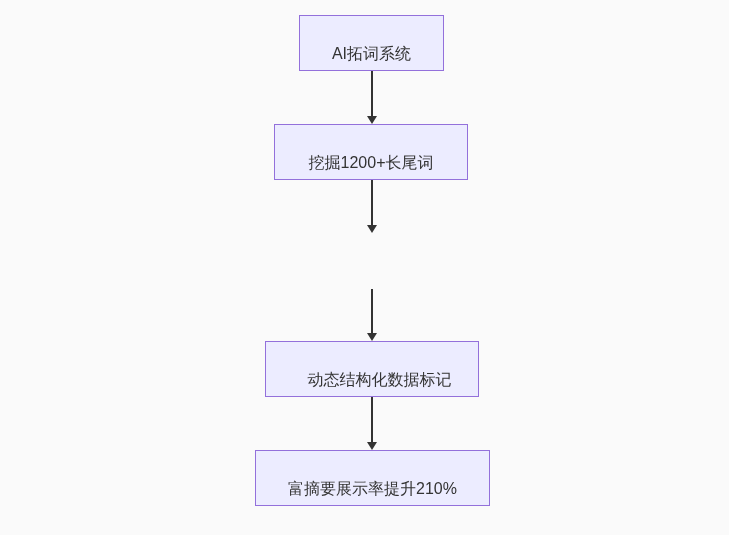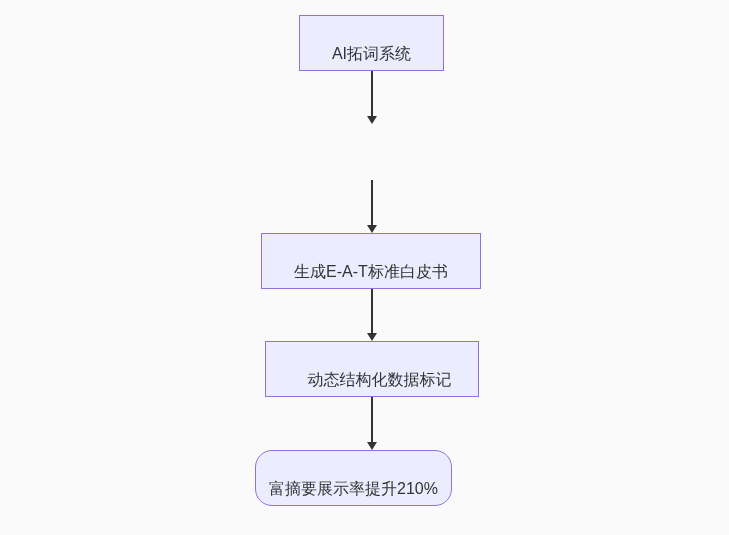--- a/index.html
+++ b/index.html
@@ -57,50 +57,50 @@
     height:0;
     border-left:5px solid transparent;
     border-right:5px solid transparent;
     border-top:8px solid var(--arrow-color);
   }
   
   .n0{left:299px;top:15px;width:145px;}
   .n1{left:274px;top:124px;width:194px;}
   .n2{left:261px;top:233px;width:220px;}
   .n3{left:265px;top:341px;width:214px;padding-left:15px;}
-  .n4{left:255px;top:450px;width:197px;border-radius:17px;}
+  .n4{left:255px;top:450px;width:235px;}
   
   .e0{top:71px;height:53px;}
   .e1{top:180px;height:53px;}
   .e2{top:289px;height:52px;}
   .e3{top:397px;height:53px;}
 </style>
 </head>
 <body>
 
 <div class="canvas">
 
   <div class="node n0">
     <span class="node-label">AI拓词系统</span>
   </div>
 
   <div class="edge e0">
     <div class="edge-line"></div>
     <div class="edge-head"></div>
   </div>
 
+  <div class="node n1">
+    <span class="node-label">挖掘1200+长尾词</span>
+  </div>
 
   <div class="edge e1">
     <div class="edge-line"></div>
     <div class="edge-head"></div>
   </div>
 
-  <div class="node n2">
-    <span class="node-label">生成E-A-T标准白皮书</span>
-  </div>
 
   <div class="edge e2">
     <div class="edge-line"></div>
     <div class="edge-head"></div>
   </div>
 
   <div class="node n3">
     <span class="node-label">动态结构化数据标记</span>
   </div>
 

